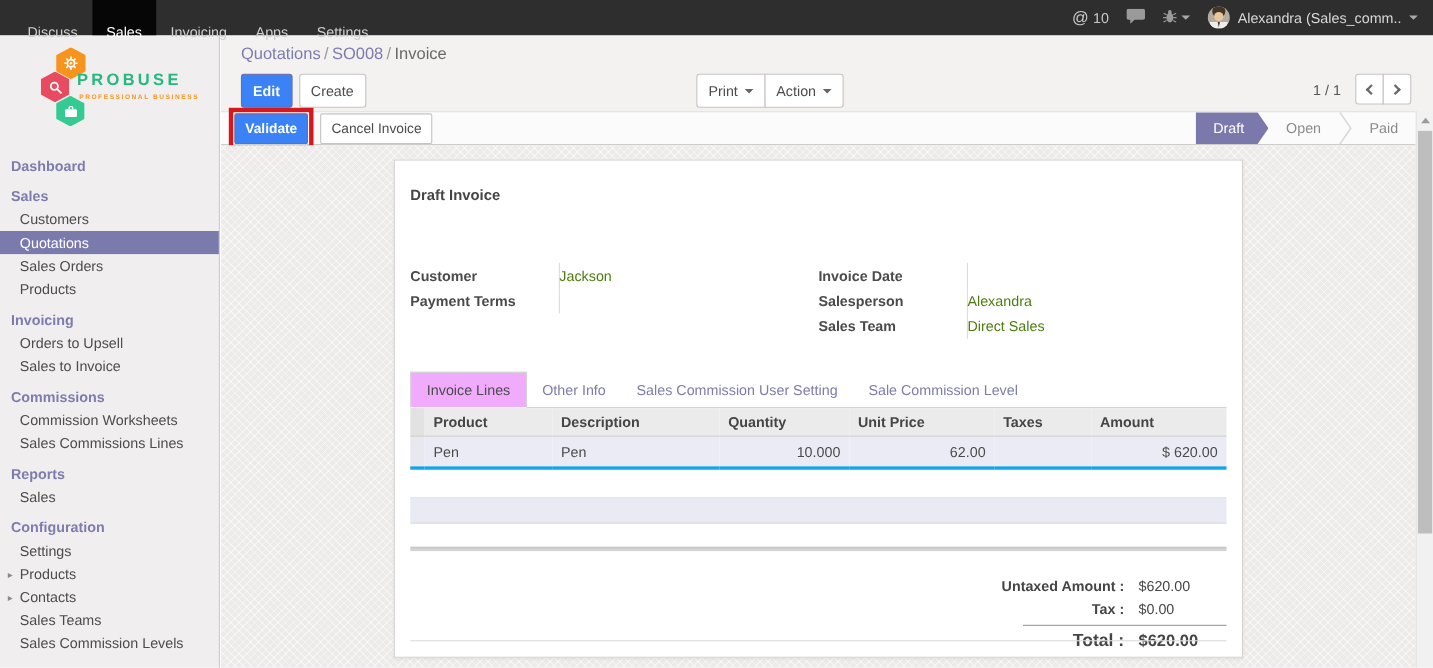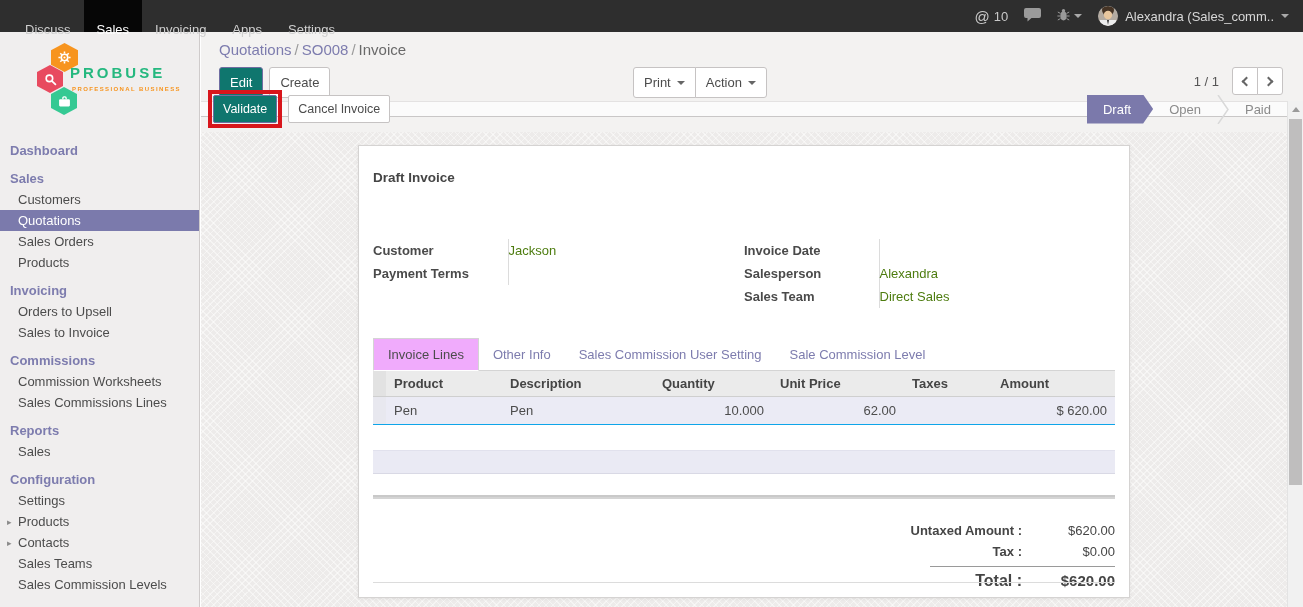--- a/index.html
+++ b/index.html
@@ -38,37 +38,37 @@
   .nav-item.active{background:#7b7aac;color:#fff;}
   .exp{position:absolute;left:7px;top:4px;font-size:9px;color:#8a8a8a;}
   
   .main{position:absolute;top:32px;left:201px;right:0;bottom:0;background:#f3f2f1;}
   .control-panel{position:absolute;top:0;left:0;right:0;height:69px;background:#f3f2f1;}
   .breadcrumb{position:absolute;left:18px;top:9px;font-size:15px;white-space:nowrap;}
   .crumb{color:#7d7cae;cursor:pointer;}
   .crumb.current{color:#696969;cursor:default;}
   .crumb-sep{color:#9a9a9a;padding:0 3px;}
   .btn{display:inline-flex;align-items:center;gap:6px;font-size:13px;padding:7px 10px;border-radius:3px;border:1px solid #c6c3c3;background:#fff;color:#4c4c4c;cursor:pointer;white-space:nowrap;font-family:inherit;}
-  .btn-primary{background:#0f766e;border-color:#6f6da1;color:#fff;}
+  .btn-primary{background:#3b82f6;border-color:#6f6da1;color:#fff;font-weight:bold;}
   .left-btns{position:absolute;left:18px;top:35px;display:flex;gap:6px;}
   .mid-btns{position:absolute;left:432px;top:35px;display:flex;}
   .mid-btns .btn{border-radius:0;}
   .mid-btns .btn:first-child{border-radius:3px 0 0 3px;}
   .mid-btns .btn:last-child{border-radius:0 3px 3px 0;margin-left:-1px;}
   .caret-dark{display:inline-block;width:0;height:0;border:4px solid transparent;border-top-color:#666;margin-top:4px;}
   .pager{position:absolute;right:20px;top:35px;display:flex;align-items:center;gap:13px;font-size:13px;color:#555;}
   .pager-btns{display:flex;}
   .pbtn{width:26px;height:28px;background:#fff;border:1px solid #c6c3c3;display:flex;align-items:center;justify-content:center;cursor:pointer;}
   .pbtn:first-child{border-radius:3px 0 0 3px;}
   .pbtn:last-child{border-radius:0 3px 3px 0;margin-left:-1px;}
   .chev{display:inline-block;width:7px;height:7px;border-left:2px solid #666;border-bottom:2px solid #666;}
   .chev.left{transform:rotate(45deg);margin-left:3px;}
   .chev.right{transform:rotate(-135deg);margin-right:3px;}
   
-  .statusbar{position:absolute;top:69px;left:0;right:16px;height:16px;background:#fbfbfb;border-top:1px solid #e4e2e2;border-bottom:1px solid #c9c7c7;display:flex;align-items:center;}
+  .statusbar{position:absolute;top:69px;left:0;right:16px;height:31px;background:#fbfbfb;border-top:1px solid #e4e2e2;border-bottom:1px solid #c9c7c7;display:flex;align-items:center;}
   .sb-left{display:flex;align-items:center;margin-left:7px;gap:6px;}
   .btn-sm{padding:6px 9px;font-size:12.5px;border-radius:2px;}
   .validate-hl{display:inline-block;border:4px solid #d8161c;padding:1px;}
   .steps{margin-left:auto;display:flex;align-items:stretch;height:29px;}
   .step{display:flex;align-items:center;padding:0 16px;font-size:13px;color:#8b8b8b;}
   .step.active{background:#7b79ab;color:#fff;clip-path:polygon(0 0,calc(100% - 10px) 0,100% 50%,calc(100% - 10px) 100%,0 100%);padding:0 22px 0 16px;}
   .step-sep{display:flex;align-items:center;}
   
   .content{position:absolute;top:100px;left:0;right:16px;bottom:0;background-color:#edebea;
     background-image:repeating-linear-gradient(45deg,rgba(255,255,255,.45) 0 1px,transparent 1px 5px),repeating-linear-gradient(-45deg,rgba(255,255,255,.45) 0 1px,transparent 1px 5px);}
@@ -80,30 +80,30 @@
   .ftable td{padding:4px 0;vertical-align:top;height:14px;}
   .flabel{width:135px;font-weight:bold;color:#4a4a4a;border-right:1px solid #dcdcdc;padding-right:10px;}
   .fvalue{padding-left:8px;color:#4d7c0f;cursor:pointer;}
   .tabs{display:flex;align-items:flex-end;margin:30px 14px 0;border-bottom:1px solid #d4d4d4;}
   .tab{padding:8px 14px;font-size:13px;color:#7d7cae;cursor:pointer;white-space:nowrap;}
   .tab.active{background:#f0abfc;border:1px solid #d4d4d4;border-bottom:1px solid #fff;margin-bottom:-1px;color:#4c4c4c;}
   .olist{width:calc(100% - 28px);margin:0 14px;border-collapse:collapse;font-size:13px;table-layout:fixed;}
   .olist th{background:#ebebeb;color:#454545;font-weight:bold;text-align:left;padding:5px 8px;border-bottom:1px solid #cfcfcf;}
   .olist th.handle,.olist td.handle{width:13px;padding:0;}
   .olist th.handle{background:#e2e2e2;}
-  .olist td{background:#ebebf5;padding:6px 8px;border-bottom:1px solid #0ea5e9;color:#4c4c4c;cursor:pointer;}
+  .olist td{background:#ebebf5;padding:6px 8px;border-bottom:3px solid #0ea5e9;color:#4c4c4c;cursor:pointer;}
   .olist td.handle{background:#e8e8ef;}
   .num{text-align:right;}
   .c-product{width:116px;} .c-desc{width:152px;} .c-qty{width:118px;} .c-price{width:132px;} .c-tax{width:88px;}
   .empty-band{height:24px;background:#eaeaf4;border-top:1px solid #e1e1ed;border-bottom:1px solid #d9d9e5;margin:25px 14px 0;}
   .dbl-line{margin:21px 14px 0;height:4px;background:#f2f2f2;border-top:2px solid #c9c9c9;border-bottom:2px solid #d4d4d4;}
   .totals{width:240px;margin:21px 14px 0 auto;font-size:13px;color:#454545;}
   .trow{display:flex;align-items:baseline;padding:3px 0;}
   .tlabel{flex:1;text-align:right;font-weight:bold;padding-right:13px;}
-  .tvalue{width:80px;text-align:right;}
+  .tvalue{width:80px;text-align:left;}
   .tsep{border-top:1px solid #9a9a9a;margin:4px 0 2px 55px;}
   .trow.total .tlabel{font-size:16px;}
   .trow.total .tvalue{font-size:15px;font-weight:bold;}
   .sheet-rule{position:absolute;left:14px;right:14px;bottom:14px;border-top:1px solid #dcdcdc;}
   
   .scrollbar{position:absolute;top:69px;right:0;bottom:0;width:16px;background:#f1f1f1;border-left:1px solid #e3e3e3;}
   .sb-up{height:16px;display:flex;align-items:center;justify-content:center;cursor:pointer;}
   .tri-up{width:0;height:0;border:4px solid transparent;border-bottom:5px solid #9a9a9a;margin-top:-4px;}
   .sb-thumb{position:absolute;left:1px;right:1px;top:18px;height:366px;background:#bfbebe;cursor:pointer;}
 </style>

